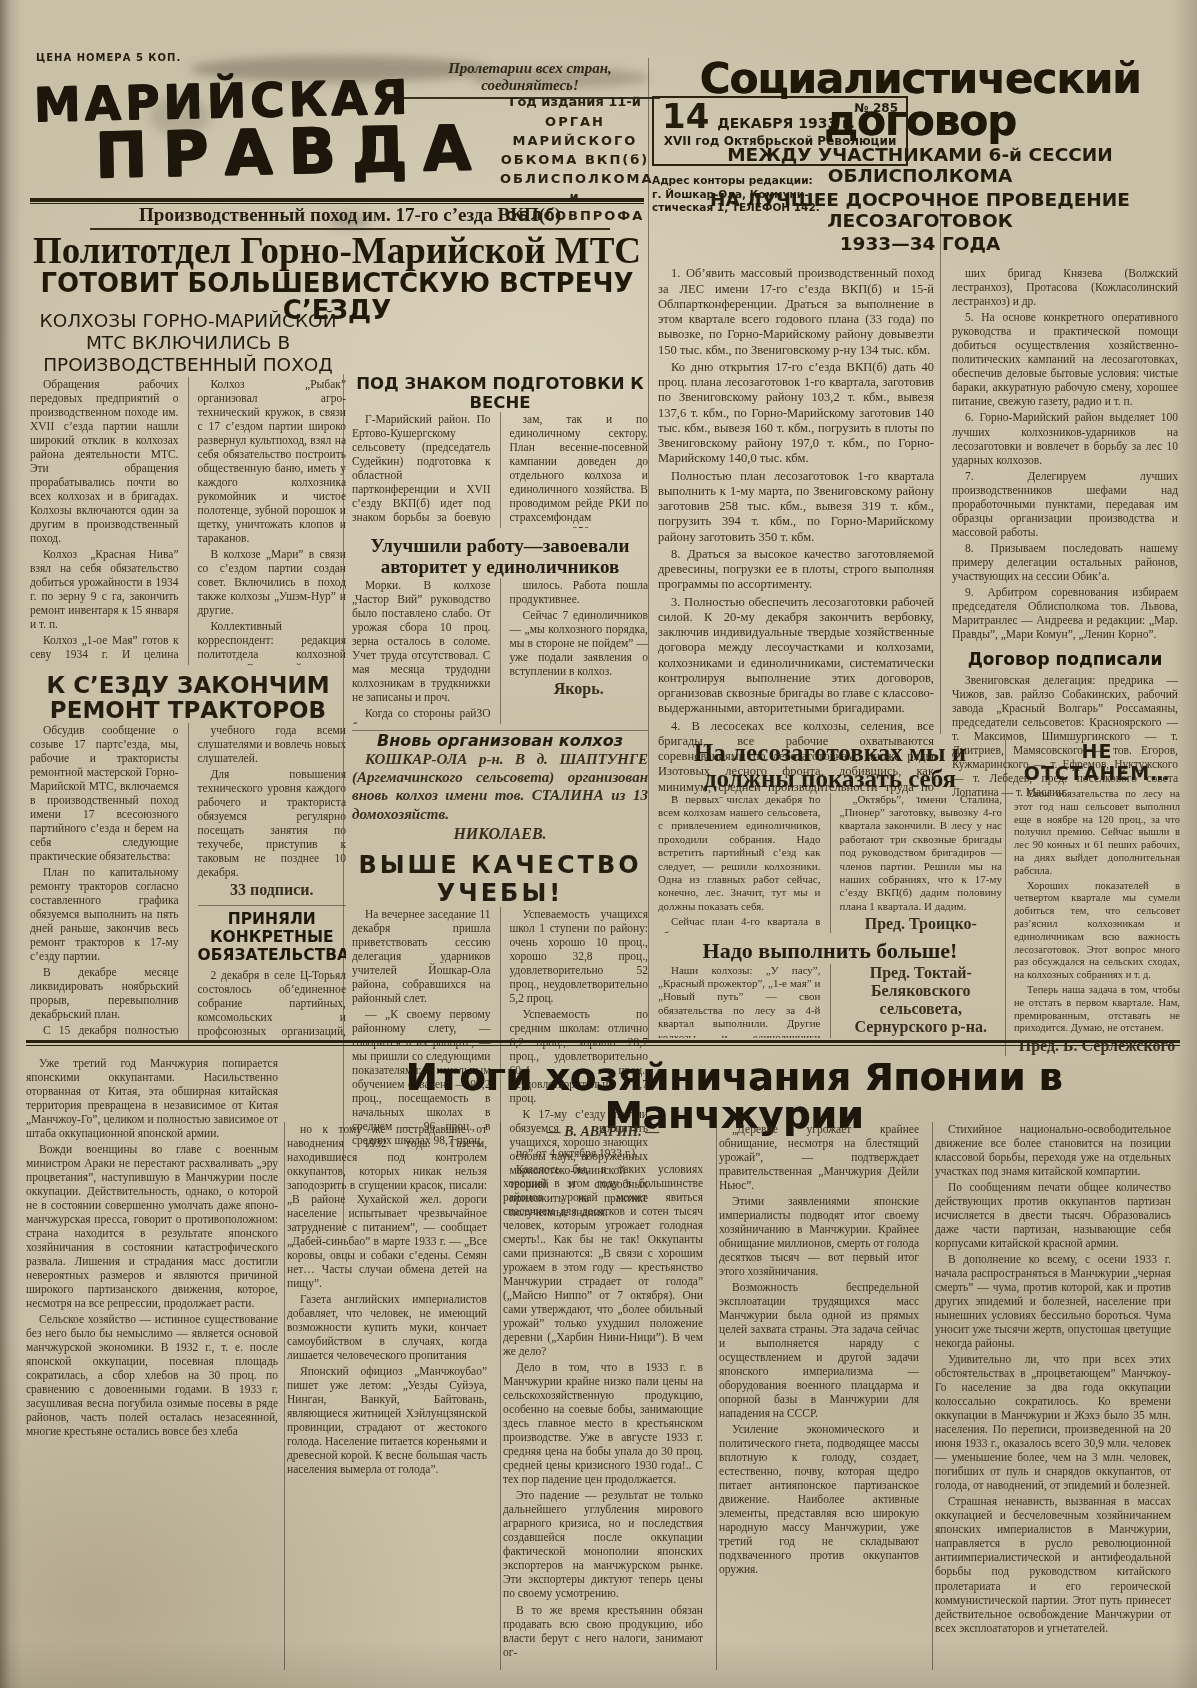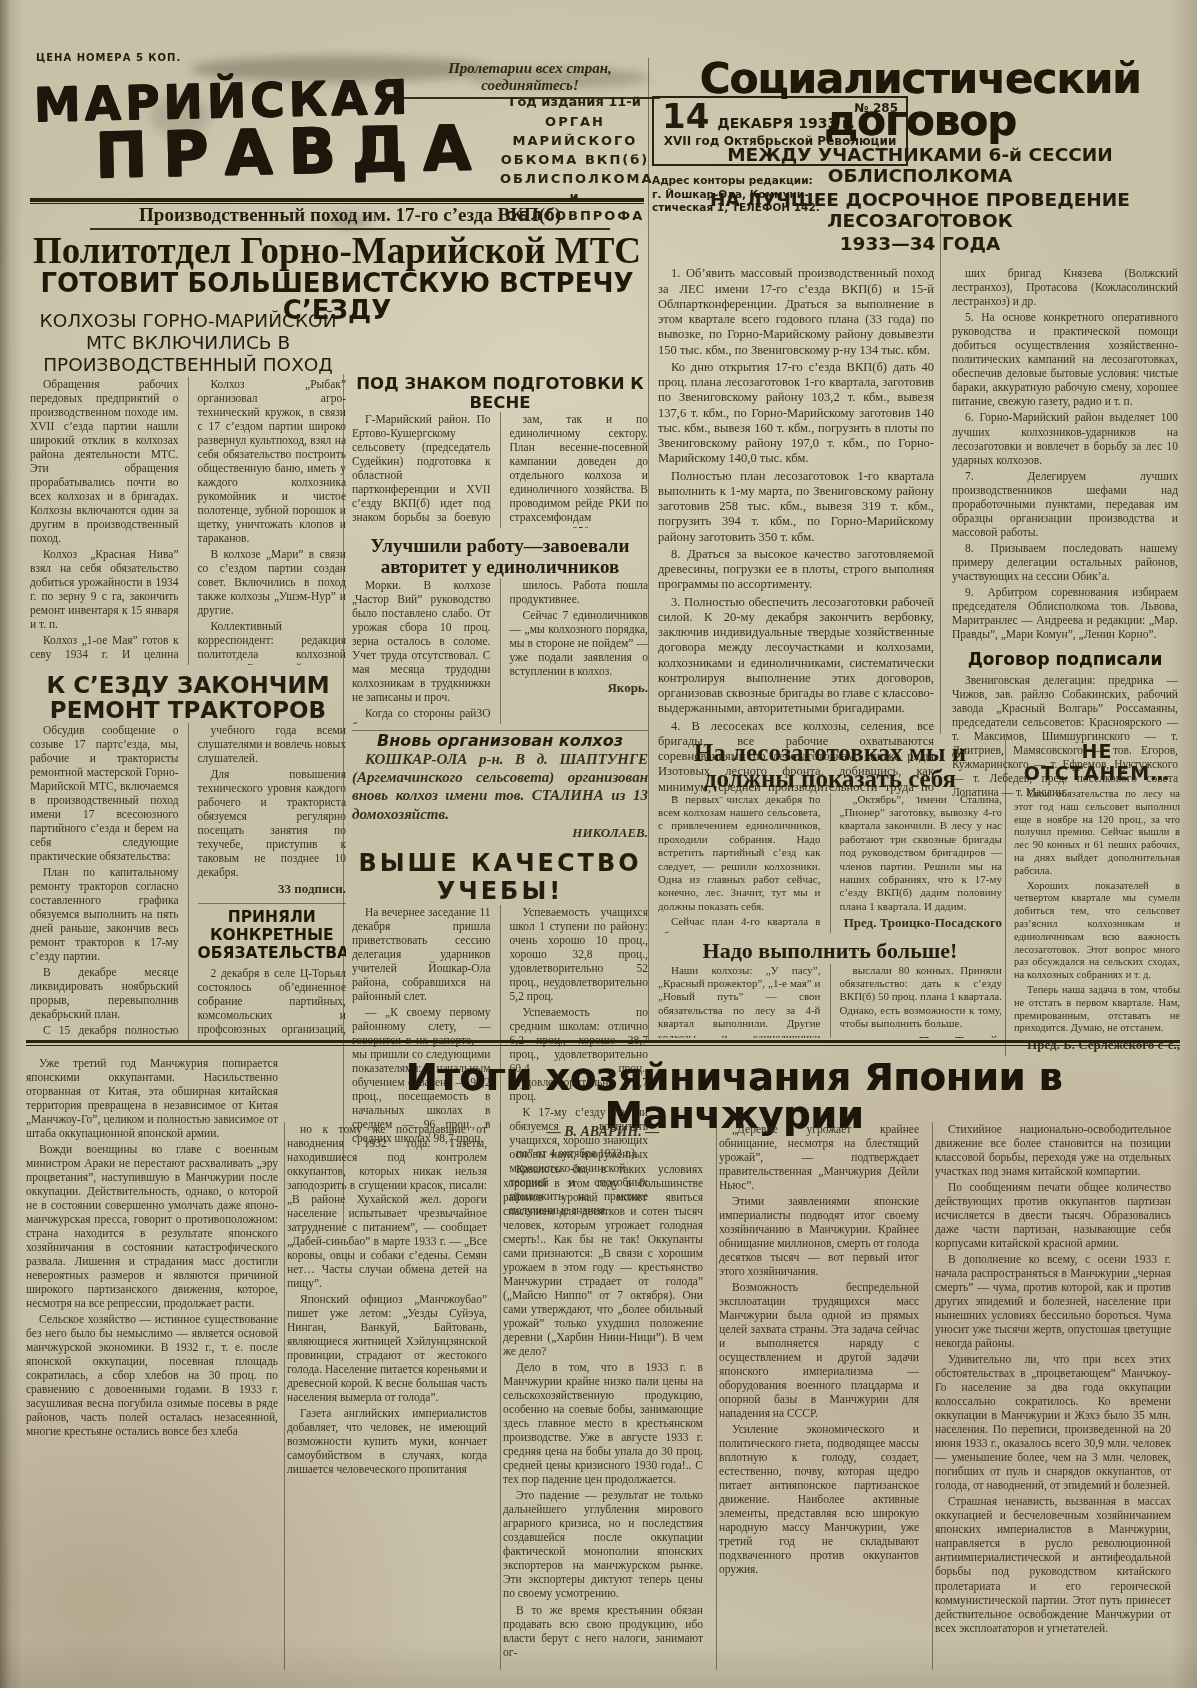--- a/index.html
+++ b/index.html
@@ -57,21 +57,21 @@
   .rule-mast{position:absolute;left:30px;top:198px;width:614px;height:6px;
     border-top:4px solid #2a2211;border-bottom:1px solid #2a2211;box-sizing:border-box;}
   .vrule-main{position:absolute;left:648px;top:58px;width:1px;height:982px;background:var(--rule);}
   .vrule-right{position:absolute;left:940px;top:204px;width:1px;height:530px;background:var(--rule);}
 
   
   .para{margin:0 0 2px 0;text-indent:13px;text-align:justify;line-height:1.22;}
   .cols{display:flex;}
   .col{flex:1;overflow:hidden;}
   .col + .col{border-left:1px solid var(--rule);padding-left:9px;margin-left:9px;}
-  .sig{text-align:right;font-weight:bold;font-size:13px;margin-top:0;}
+  .sig{text-align:center;font-weight:bold;font-size:16px;margin-top:0;}
   .h-center{text-align:center;color:var(--ink-dark);}
 
   
   .contract{position:absolute;left:658px;top:58px;width:524px;}
   .c-title{font-family:"DejaVu Sans",sans-serif;font-weight:bold;font-size:42px;line-height:1;
     text-align:center;color:#1f1809;letter-spacing:-1px;text-shadow:.6px 0 #1f1809;}
   .c-sub .c-subline{margin:2px 0 0 0;text-indent:0;text-align:center;font-family:"DejaVu Sans",sans-serif;
     font-weight:bold;font-size:18.5px;line-height:1.15;color:#241d0e;}
   .c-cols{display:flex;margin-top:12px;}
   .c-colA{width:276px;height:532px;overflow:hidden;font-size:12.5px;}
@@ -316,23 +316,20 @@
           </div>
         <div class="sig">Пред. Троицко-Посадского сельсовета, Горно-Марийского района—Матвеев.</div>
       </div>
     </div>
     <div class="h-nado h-center">Надо выполнить больше!</div>
     <div class="cols nado-cols">
       <div class="col">
           <p class="para">Наши колхозы: „У пасу”, „Красный прожектор”, „1-е мая” и „Новый путь” — свои обязательства по лесу за 4-й квартал выполнили. Другие колхозы и единоличники заготовили 84 проц. плана. Договора на 1 квартал заключены, в лес по всем договорам</p>
         </div>
       <div class="col">
-        <div>
-            <p class="para">выслали 80 конных. Приняли обязательство: дать к с’езду ВКП(б) 50 проц. плана 1 квартала. Однако, есть возможности к тому, чтобы выполнить больше.</p>
-          </div>
         <div class="sig">Пред. Токтай-Беляковского сельсовета, Сернурского р-на. Трифонов.</div>
       </div>
     </div>
   </div>
   <div class="neotst-block">
     <div class="h-neotst h-center">НЕ ОТСТАНЕМ…</div>
     <div class="neotst-body">
       <div>
           <p class="para">Свои обязательства по лесу на этот год наш сельсовет выполнил еще в ноябре на 120 проц., за что получил премию. Сейчас вышли в лес 90 конных и 61 пеших рабочих, на днях выйдет дополнительная рабсила.</p>
           <p class="para">Хороших показателей в четвертом квартале мы сумели добиться тем, что сельсовет раз’яснил колхозникам и единоличникам всю важность лесозаготовок. Этот вопрос много раз обсуждался на сельских сходах, на колхозных собраниях и т. д.</p>
@@ -345,22 +342,22 @@
   <div class="hrule"></div>
 
   <div class="b-col1">
       <p class="para">Уже третий год Манчжурия попирается японскими оккупантами. Насильственно оторванная от Китая, эта обширная китайская территория превращена в независимое от Китая „Манчжоу-Го”, целиком и полностью зависимое от штаба оккупационной японской армии.</p>
       <p class="para">Вожди военщины во главе с военным министром Араки не перестают расхваливать „эру процветания”, наступившую в Манчжурии после оккупации. Действительность, однако, о которой не в состоянии совершенно умолчать даже японо-манчжурская пресса, говорит о противоположном: страна находится в результате японского хозяйничания в состоянии катастрофического развала. Лишения и страдания масс достигли невероятных размеров и являются причиной широкого партизанского движения, которое, несмотря на все репрессии, продолжает расти.</p>
       <p class="para">Сельское хозяйство — истинное существование без него было бы немыслимо — является основой манчжурской экономики. В 1932 г., т. е. после японской оккупации, посевная площадь сократилась, а сбор хлебов на 30 проц. по сравнению с довоенными годами. В 1933 г. засушливая весна погубила озимые посевы в ряде районов, часть полей осталась незасеянной, многие крестьяне остались вовсе без хлеба</p>
     </div>
   <div class="b-head">Итоги хозяйничания Японии в Манчжурии</div>
   <div class="b-col b-col2">
       <p class="para">но к тому же пострадавшие от наводнения 1932 года. Газеты, находившиеся под контролем оккупантов, которых никак нельзя заподозрить в сгущении красок, писали: „В районе Хухайской жел. дороги население испытывает чрезвычайное затруднение с питанием”, — сообщает „Дабей-синьбао” в марте 1933 г. — „Все коровы, овцы и собаки с’едены. Семян нет… Часты случаи обмена детей на пищу”.</p>
+      <p class="para">Газета английских империалистов добавляет, что человек, не имеющий возможности купить муки, кончает самоубийством в случаях, когда лишается человеческого пропитания</p>
       <p class="para">Японский официоз „Манчжоубао” пишет уже летом: „Уезды Суйэуа, Нинган, Ванкуй, Байтовань, являющиеся житницей Хэйлунцзянской провинции, страдают от жестокого голода. Население питается кореньями и древесной корой. К весне большая часть населения вымерла от голода”.</p>
-      <p class="para">Газета английских империалистов добавляет, что человек, не имеющий возможности купить муки, кончает самоубийством в случаях, когда лишается человеческого пропитания</p>
     </div>
   <div class="b-col b-col3">
     <div class="byline">— В. АВАРИН. —</div>
     <div>
         <p class="para">по” от 4 октября 1933 г.).</p>
         <p class="para">Казалось бы, в таких условиях хороший в этом году в большинстве районов урожай может явиться спасением для десятков и сотен тысяч человек, которым угрожает голодная смерть!.. Как бы не так! Оккупанты сами признаются: „В связи с хорошим урожаем в этом году — крестьянство Манчжурии страдает от голода” („Майсю Ниппо” от 7 октября). Они сами утверждают, что „более обильный урожай” только ухудшил положение деревни („Харбин Нини-Ници”). В чем же дело?</p>
         <p class="para">Дело в том, что в 1933 г. в Манчжурии крайне низко пали цены на сельскохозяйственную продукцию, особенно на соевые бобы, занимающие здесь главное место в крестьянском производстве. Уже в августе 1933 г. средняя цена на бобы упала до 30 проц. средней цены кризисного 1930 года!.. С тех пор падение цен продолжается.</p>
         <p class="para">Это падение — результат не только дальнейшего углубления мирового аграрного кризиса, но и последствия создавшейся после оккупации фактической монополии японских экспортеров на манчжурском рынке. Эти экспортеры диктуют теперь цены по своему усмотрению.</p>
         <p class="para">В то же время крестьянин обязан продавать всю свою продукцию, ибо власти берут с него налоги, занимают ог-</p>
       </div>

